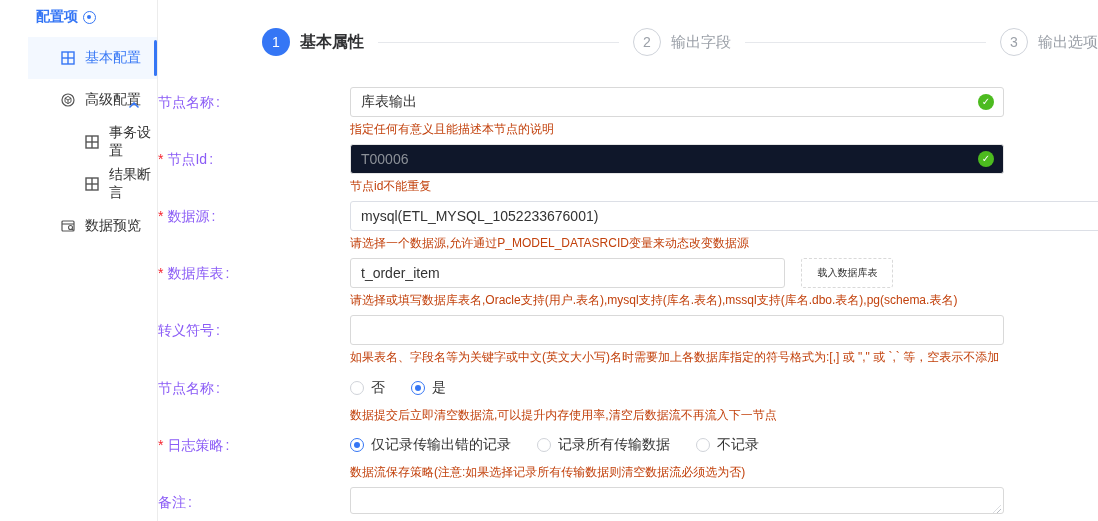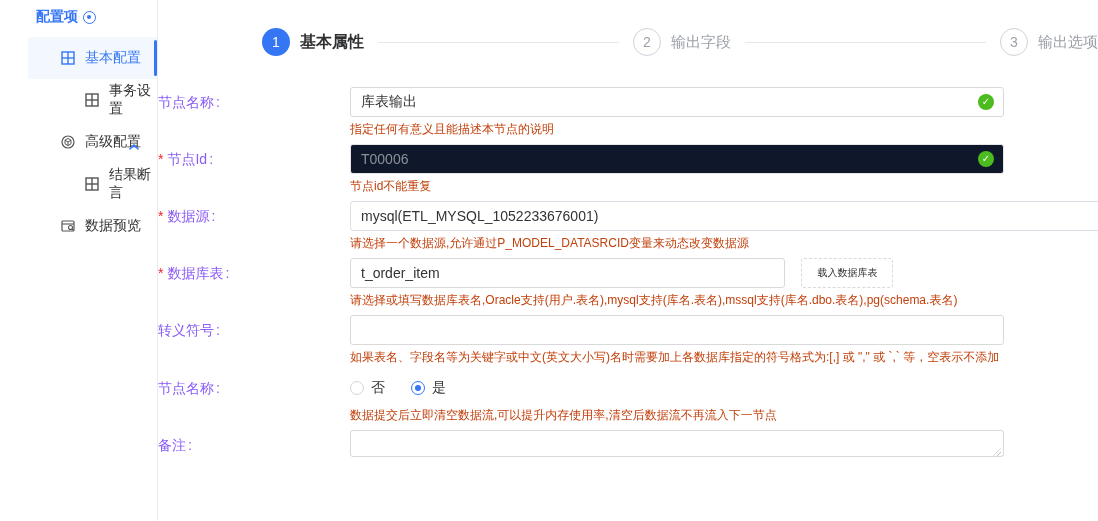--- a/index.html
+++ b/index.html
@@ -93,43 +93,43 @@
     <div class="menu-item active">
       <span class="mi">
         <svg width="14" height="14" viewBox="0 0 14 14">
             <rect x="1" y="1" width="12" height="12" fill="none" stroke="#3576f5" stroke-width="1.4"></rect>
             <line x1="7" y1="1" x2="7" y2="13" stroke="#3576f5" stroke-width="1.4"></line>
             <line x1="1" y1="7" x2="13" y2="7" stroke="#3576f5" stroke-width="1.4"></line>
           </svg>
       </span>
       <span>基本配置</span>
     </div>
-    <div class="menu-item sub">
-      <span class="mi">
-        <svg width="14" height="14" viewBox="0 0 14 14">
-            <rect x="1" y="1" width="12" height="12" fill="none" stroke="#555" stroke-width="1.4"></rect>
-            <line x1="7" y1="1" x2="7" y2="13" stroke="#555" stroke-width="1.4"></line>
-            <line x1="1" y1="7" x2="13" y2="7" stroke="#555" stroke-width="1.4"></line>
-          </svg>
-      </span>
-      <span>事务设置</span>
-    </div>
     <div class="menu-item">
       <span class="mi">
         <svg width="14" height="14" viewBox="0 0 14 14">
             <circle cx="7" cy="7" r="6" fill="none" stroke="#555" stroke-width="1.2"></circle>
             <path d="M7 3.4 L10 5.2 V8.8 L7 10.6 L4 8.8 V5.2 Z M4 5.2 L7 7 L10 5.2 M7 7 V10.6" fill="none" stroke="#555" stroke-width="1"></path>
           </svg>
       </span>
       <span>高级配置</span>
       <span class="chev">
         <svg width="10" height="6" viewBox="0 0 10 6">
             <polyline points="1,5 5,1 9,5" fill="none" stroke="#3576f5" stroke-width="1.6" stroke-linecap="round"></polyline>
           </svg>
       </span>
+    </div>
+    <div class="menu-item sub">
+      <span class="mi">
+        <svg width="14" height="14" viewBox="0 0 14 14">
+            <rect x="1" y="1" width="12" height="12" fill="none" stroke="#555" stroke-width="1.4"></rect>
+            <line x1="7" y1="1" x2="7" y2="13" stroke="#555" stroke-width="1.4"></line>
+            <line x1="1" y1="7" x2="13" y2="7" stroke="#555" stroke-width="1.4"></line>
+          </svg>
+      </span>
+      <span>事务设置</span>
     </div>
     <div class="menu-item sub">
       <span class="mi">
         <svg width="14" height="14" viewBox="0 0 14 14">
             <rect x="1" y="1" width="12" height="12" fill="none" stroke="#555" stroke-width="1.4"></rect>
             <line x1="7" y1="1" x2="7" y2="13" stroke="#555" stroke-width="1.4"></line>
             <line x1="1" y1="7" x2="13" y2="7" stroke="#555" stroke-width="1.4"></line>
           </svg>
       </span>
       <span>结果断言</span>
@@ -239,20 +239,40 @@
           </label>
           <label class="radio-opt checked">
             <span class="radio-dot"></span>
             <span>是</span>
           </label>
         </div>
         <div class="help">数据提交后立即清空数据流,可以提升内存使用率,清空后数据流不再流入下一节点</div>
       </div>
     </div>
 
+    <div class="form-row">
+      <div class="form-label required">日志策略</div>
+      <div class="form-ctrl">
+        <div class="radio-group">
+          <label class="radio-opt checked">
+            <span class="radio-dot"></span>
+            <span>仅记录传输出错的记录</span>
+          </label>
+          <label class="radio-opt">
+            <span class="radio-dot"></span>
+            <span>记录所有传输数据</span>
+          </label>
+          <label class="radio-opt">
+            <span class="radio-dot"></span>
+            <span>不记录</span>
+          </label>
+        </div>
+        <div class="help">数据流保存策略(注意:如果选择记录所有传输数据则清空数据流必须选为否)</div>
+      </div>
+    </div>
 
     <div class="form-row">
       <div class="form-label">备注</div>
       <div class="form-ctrl">
         <div class="textarea-wrap">
           <textarea class="remark-area" style=""></textarea>
           <div class="resize-handle"></div>
         </div>
       </div>
     </div>

